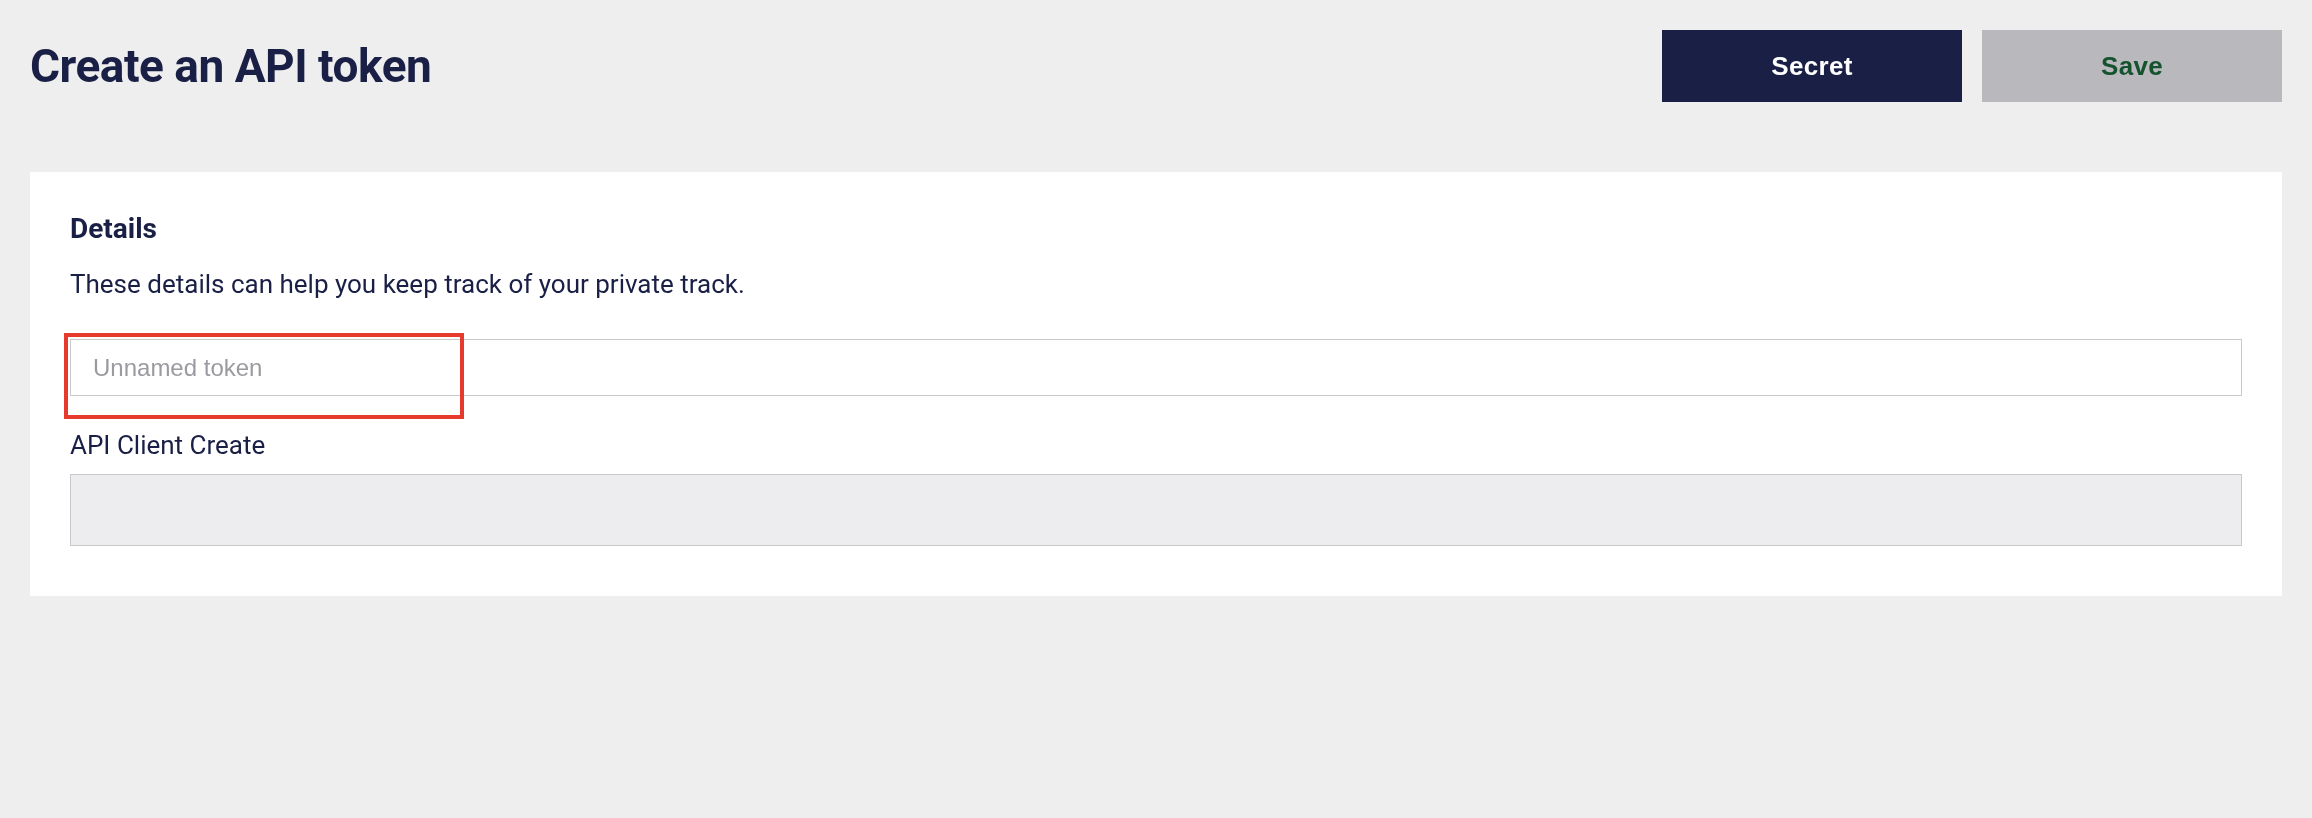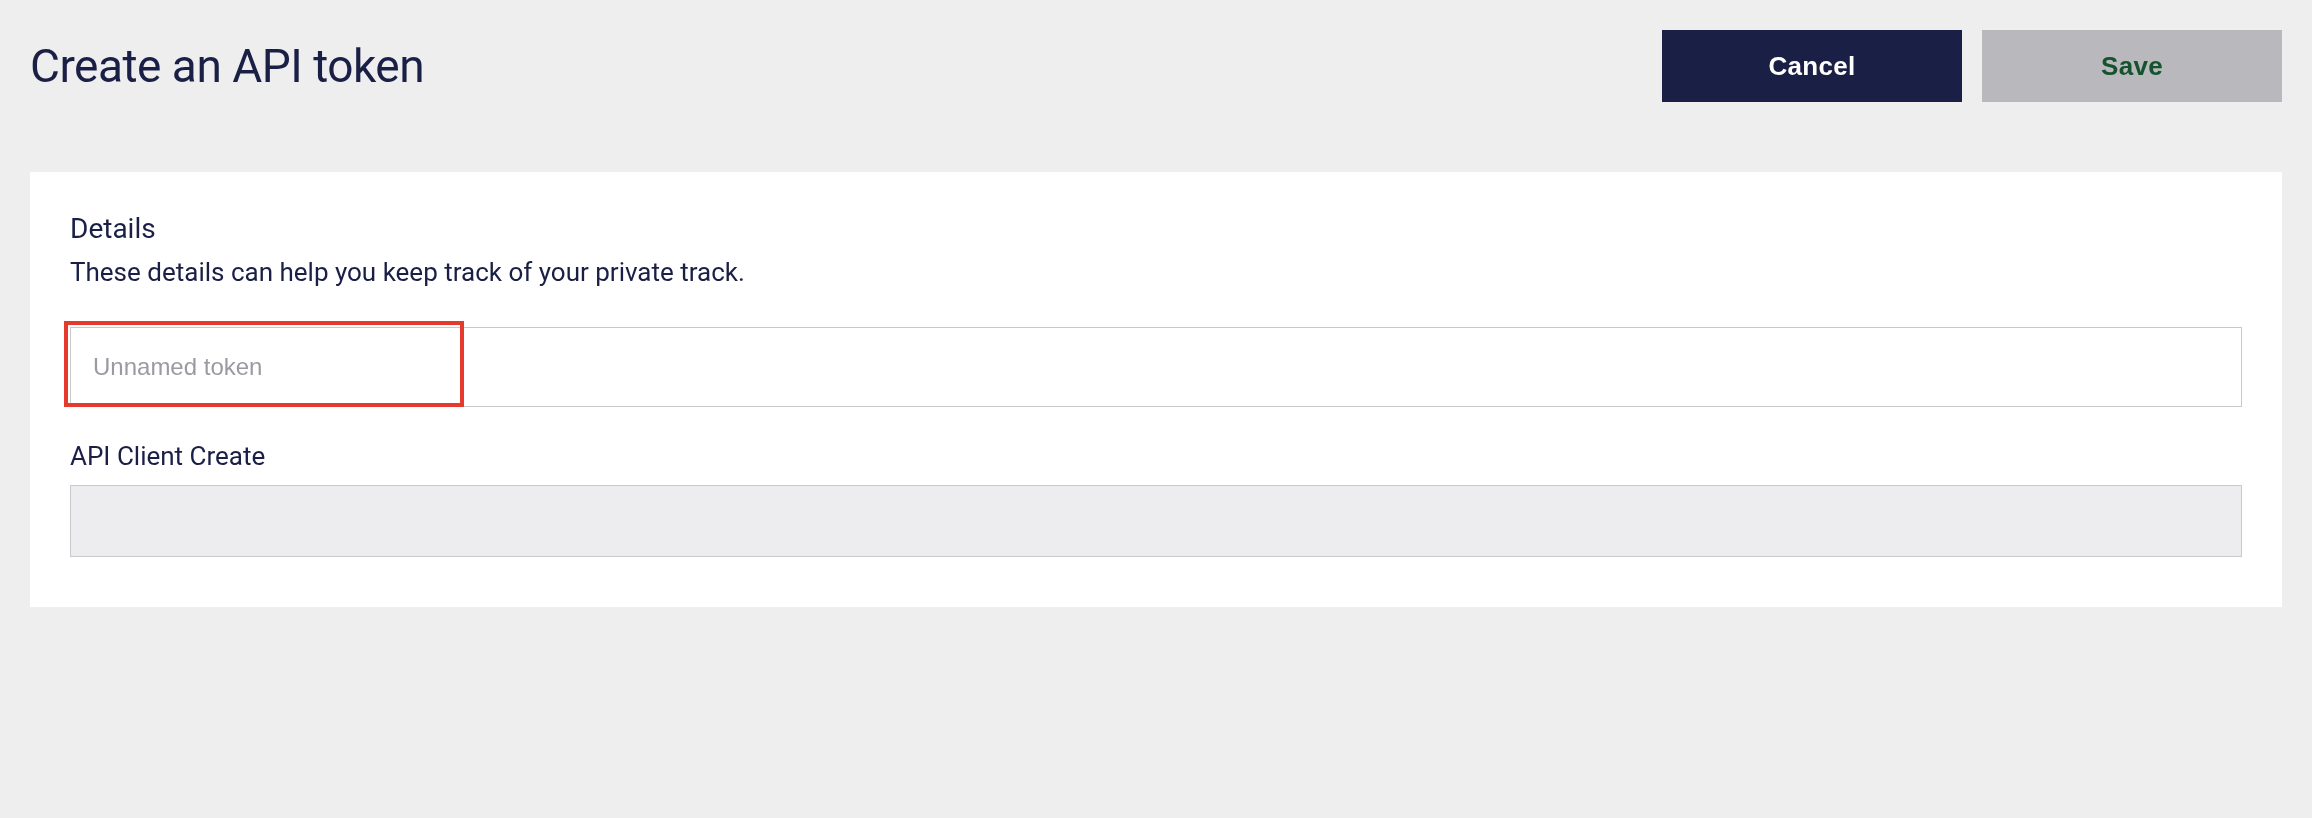--- a/index.html
+++ b/index.html
@@ -16,21 +16,21 @@
       padding: 30px 30px 0 30px;
     }
     .header {
       display: flex;
       justify-content: space-between;
       align-items: center;
       margin-bottom: 70px;
     }
     .page-title {
       font-size: 46px;
-      font-weight: 400;
+      font-weight: 700;
       color: #1a1f45;
       letter-spacing: -0.5px;
     }
     .actions {
       display: flex;
       gap: 20px;
     }
     .btn {
       width: 300px;
       height: 72px;
@@ -50,44 +50,44 @@
     .btn-save {
       background: #b8b8bd;
       color: #14532d;
     }
     .card {
       background: #ffffff;
       padding: 40px 40px 50px 40px;
     }
     .section-heading {
       font-size: 28px;
-      font-weight: 400;
+      font-weight: 700;
       color: #1a1f45;
-      margin-bottom: 12px;
+      margin-bottom: 24px;
     }
     .section-description {
       font-size: 26px;
       font-weight: 400;
       color: #1a1f45;
       margin-bottom: 40px;
     }
     .field-label {
       font-size: 26px;
       font-weight: 400;
       color: #1a1f45;
       margin-bottom: 14px;
       display: block;
     }
     .input-wrap {
       position: relative;
       margin-bottom: 34px;
     }
     .text-input {
       width: 100%;
-      height: 80px;
+      height: 57px;
       border: 1px solid #c9c9cc;
       background: #ffffff;
       font-size: 24px;
       padding: 0 22px;
       color: #15803d;
       outline: none;
     }
     .text-input::placeholder {
       color: #9a9aa0;
     }
@@ -106,21 +106,21 @@
       border: 4px solid #e63a2e;
       pointer-events: none;
     }
   </style>
 </head>
 <body>
 
 <div class="header">
   <h1 class="page-title">Create an API token</h1>
   <div class="actions">
-    <button class="btn btn-cancel">Cancel</button>
+    <button class="btn btn-cancel">Secret</button>
     <button class="btn btn-save">Save</button>
   </div>
 </div>
 
 <div class="card">
   <h2 class="section-heading">Details</h2>
   <p class="section-description">These details can help you keep track of your private track.</p>
 
   <div class="input-wrap">
     <input type="text" class="text-input" placeholder="Unnamed token" style="">

